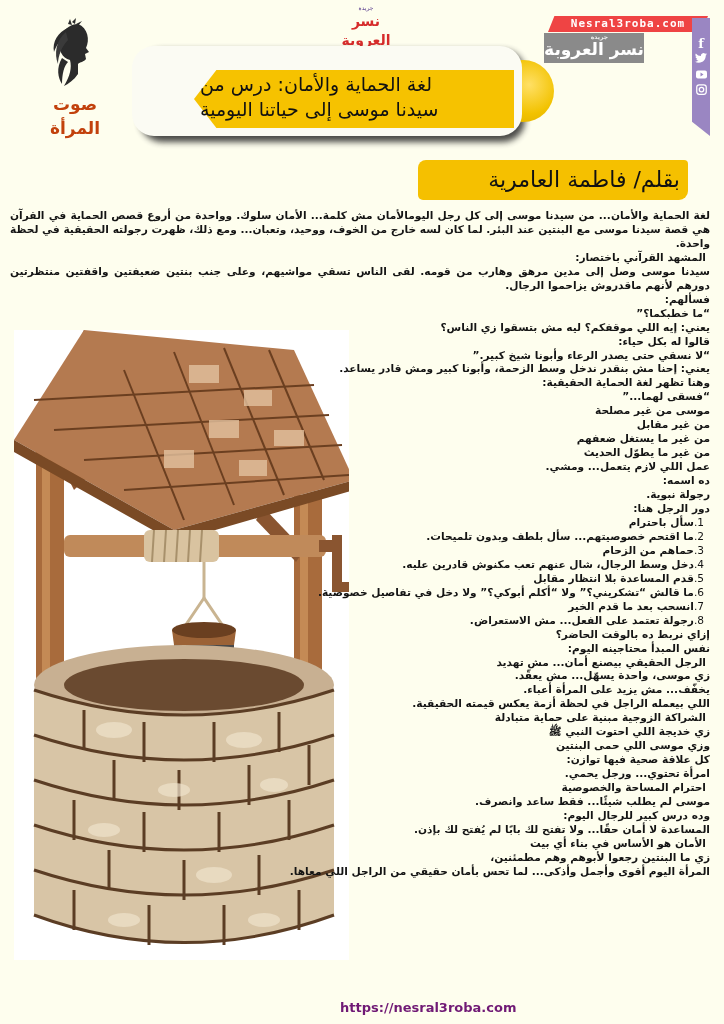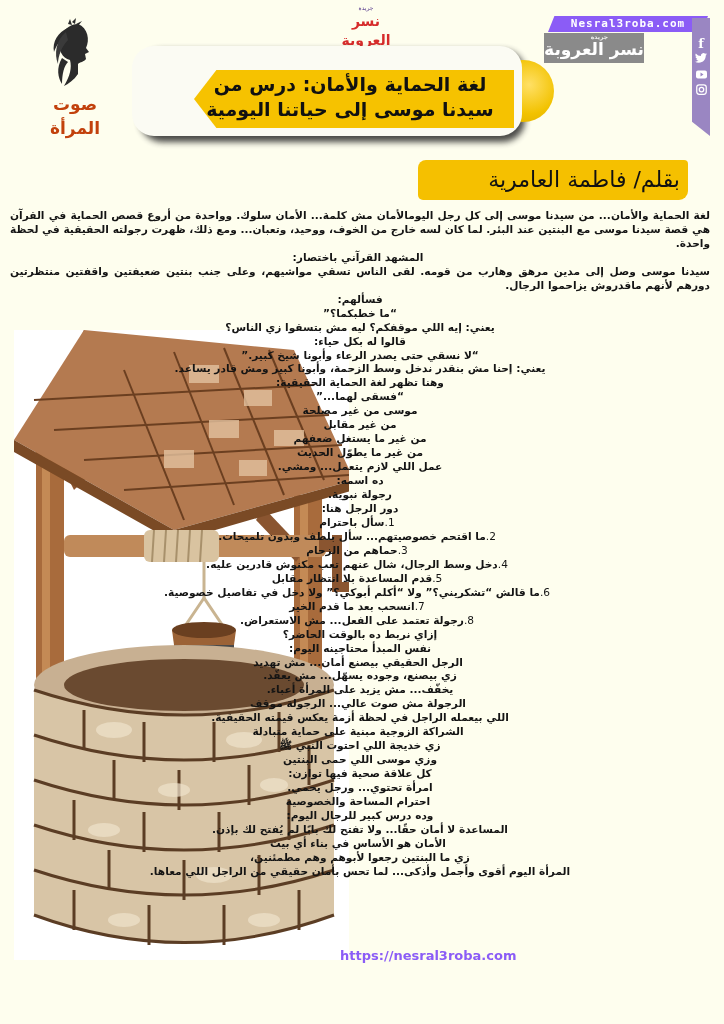--- a/index.html
+++ b/index.html
@@ -23,52 +23,52 @@
 
   
   .title-shadow { left:140px; top:50px; width:385px; height:92px; border-radius:22px;
     background:#2a2a2a; filter:blur(3px); opacity:.85; }
   .title-card { left:132px; top:46px; width:390px; height:90px; border-radius:22px;
     background:#fbfbf3; }
   .title-pill-end { left:492px; top:60px; width:62px; height:62px; border-radius:50%;
     background:radial-gradient(circle at 60% 40%, #ffe066 0%, #f2c200 55%, #d9a800 100%); }
   .title-banner { left:194px; top:70px; width:320px; height:58px; background:#f6c200;
     clip-path:polygon(7% 0,100% 0,100% 100%,7% 100%,0 50%); }
-  .title-text { left:200px; top:72px; width:300px; text-align:center; direction:rtl;
-    font-size:19px; font-weight:bold; line-height:25px; color:#111; }
-
-  
-  .site-band { left:548px; top:16px; width:160px; height:16px; background:#8b5cf6;
+  .title-text { left:200px; top:72px; width:300px; text-align:left; direction:rtl;
+    font-size:19px; font-weight:normal; line-height:25px; color:#111; }
+
+  
+  .site-band { left:548px; top:16px; width:160px; height:16px; background:#ef4444;
     clip-path:polygon(4% 0,100% 0,96% 100%,0 100%); color:#fff; font-weight:bold;
     font-size:11px; letter-spacing:1px; text-align:center; line-height:16px; font-family:"DejaVu Sans Mono", monospace; }
   .logo-box { left:544px; top:33px; width:100px; height:30px; background:#8a8a8a;
     color:#fff; font-weight:bold; font-size:17px; text-align:center; line-height:32px; }
   .logo-box .tiny { position:absolute; top:1px; right:36px; font-size:6px; line-height:6px; color:#eee; }
   .social-strip { left:692px; top:18px; width:18px; height:118px; background:#9a86c2;
     clip-path:polygon(0 0,100% 0,100% 100%,0 88%); }
   .social-icon { width:18px; text-align:center; color:#fff; font-size:11px; font-weight:bold; line-height:16px; }
 
   
   .author-banner { left:418px; top:160px; width:270px; height:40px; background:#f5c000;
     border-radius:8px 4px 9px 5px; }
   .author-text { left:428px; top:164px; width:252px; text-align:right; direction:rtl;
     font-size:22px; font-weight:normal; color:#111; line-height:32px; }
 
   
   .article { right:14px; top:209px; width:700px; direction:rtl; text-align:right;
     font-size:10.6px; font-weight:bold; line-height:13.95px; color:#141414; }
-  .article p { margin:0;text-align:center; }
+  .article p { margin:0; }
   .article .intro { text-align:justify; text-align-last:right; }
   .num { font-weight:normal; }
 
   
   .well { left:14px; top:330px; width:335px; height:630px; background:#fff; }
 
   
-  .footer-url { left:340px; top:948px; font-size:13px; font-weight:bold; color:#8b5cf6; }
+  .footer-url { left:340px; top:1000px; font-size:13px; font-weight:bold; color:#701a75; }
 </style>
 </head>
 <body>
 
 <div class="abs top-logo">
   <span class="small">جريدة</span>
   <span class="big">نسر العروبة</span>
 </div>
 
 <div class="abs woman-icon">
@@ -252,30 +252,30 @@
     <p><span class="num">4.</span><span>دخل وسط الرجال، شال عنهم تعب مكنوش قادرين عليه.</span></p>
     <p><span class="num">5.</span><span>قدم المساعدة بلا انتظار مقابل</span></p>
     <p><span class="num">6.</span><span>ما قالش “تشكريني؟” ولا “أكلم أبوكي؟” ولا دخل في تفاصيل خصوصية.</span></p>
     <p><span class="num">7.</span><span>انسحب بعد ما قدم الخير</span></p>
     <p><span class="num">8.</span><span>رجولة تعتمد على الفعل... مش الاستعراض.</span></p>
   </div>
 
   <p>إزاي نربط ده بالوقت الحاضر؟</p>
   <p>نفس المبدأ محتاجينه اليوم:</p>
   <p style="padding-right:4px;">الرجل الحقيقي بيصنع أمان... مش تهديد</p>
-  <p>زي بيصنع، وجوده يسهّل... مش يعقّد.</p>
+  <p>زي موسى، واحدة يسهّل... مش يعقّد.</p>
   <p>يخفّف... مش يزيد على المرأة أعباء.</p>
-  <p style="padding-right:4px;">الرجولة مش صوت عالي... الرجولة موقف</p>
   <p>اللي بيعمله الراجل في لحظة أزمة يعكس قيمته الحقيقية.</p>
   <p style="padding-right:4px;">الشراكة الزوجية مبنية على حماية متبادلة</p>
   <p>زي خديجة اللي احتوت النبي ﷺ</p>
   <p>وزي موسى اللي حمى البنتين</p>
   <p>كل علاقة صحية فيها توازن:</p>
   <p>امرأة تحتوي... ورجل يحمي.</p>
   <p style="padding-right:4px;">احترام المساحة والخصوصية</p>
+  <p>موسى لم يطلب شيئًا... فقط ساعد وانصرف.</p>
   <p>وده درس كبير للرجال اليوم:</p>
   <p>المساعدة لا أمان حقًا... ولا تفتح لك بابًا لم يُفتح لك بإذن.</p>
   <p style="padding-right:4px;">الأمان هو الأساس في بناء أي بيت</p>
   <p>زي ما البنتين رجعوا لأبوهم وهم مطمئنين،</p>
   <p>المرأة اليوم أقوى وأجمل وأذكى... لما تحس بأمان حقيقي من الراجل اللي معاها.</p>
 </div>
 
 <div class="abs footer-url">https://nesral3roba.com</div>
 
 </body></html>

